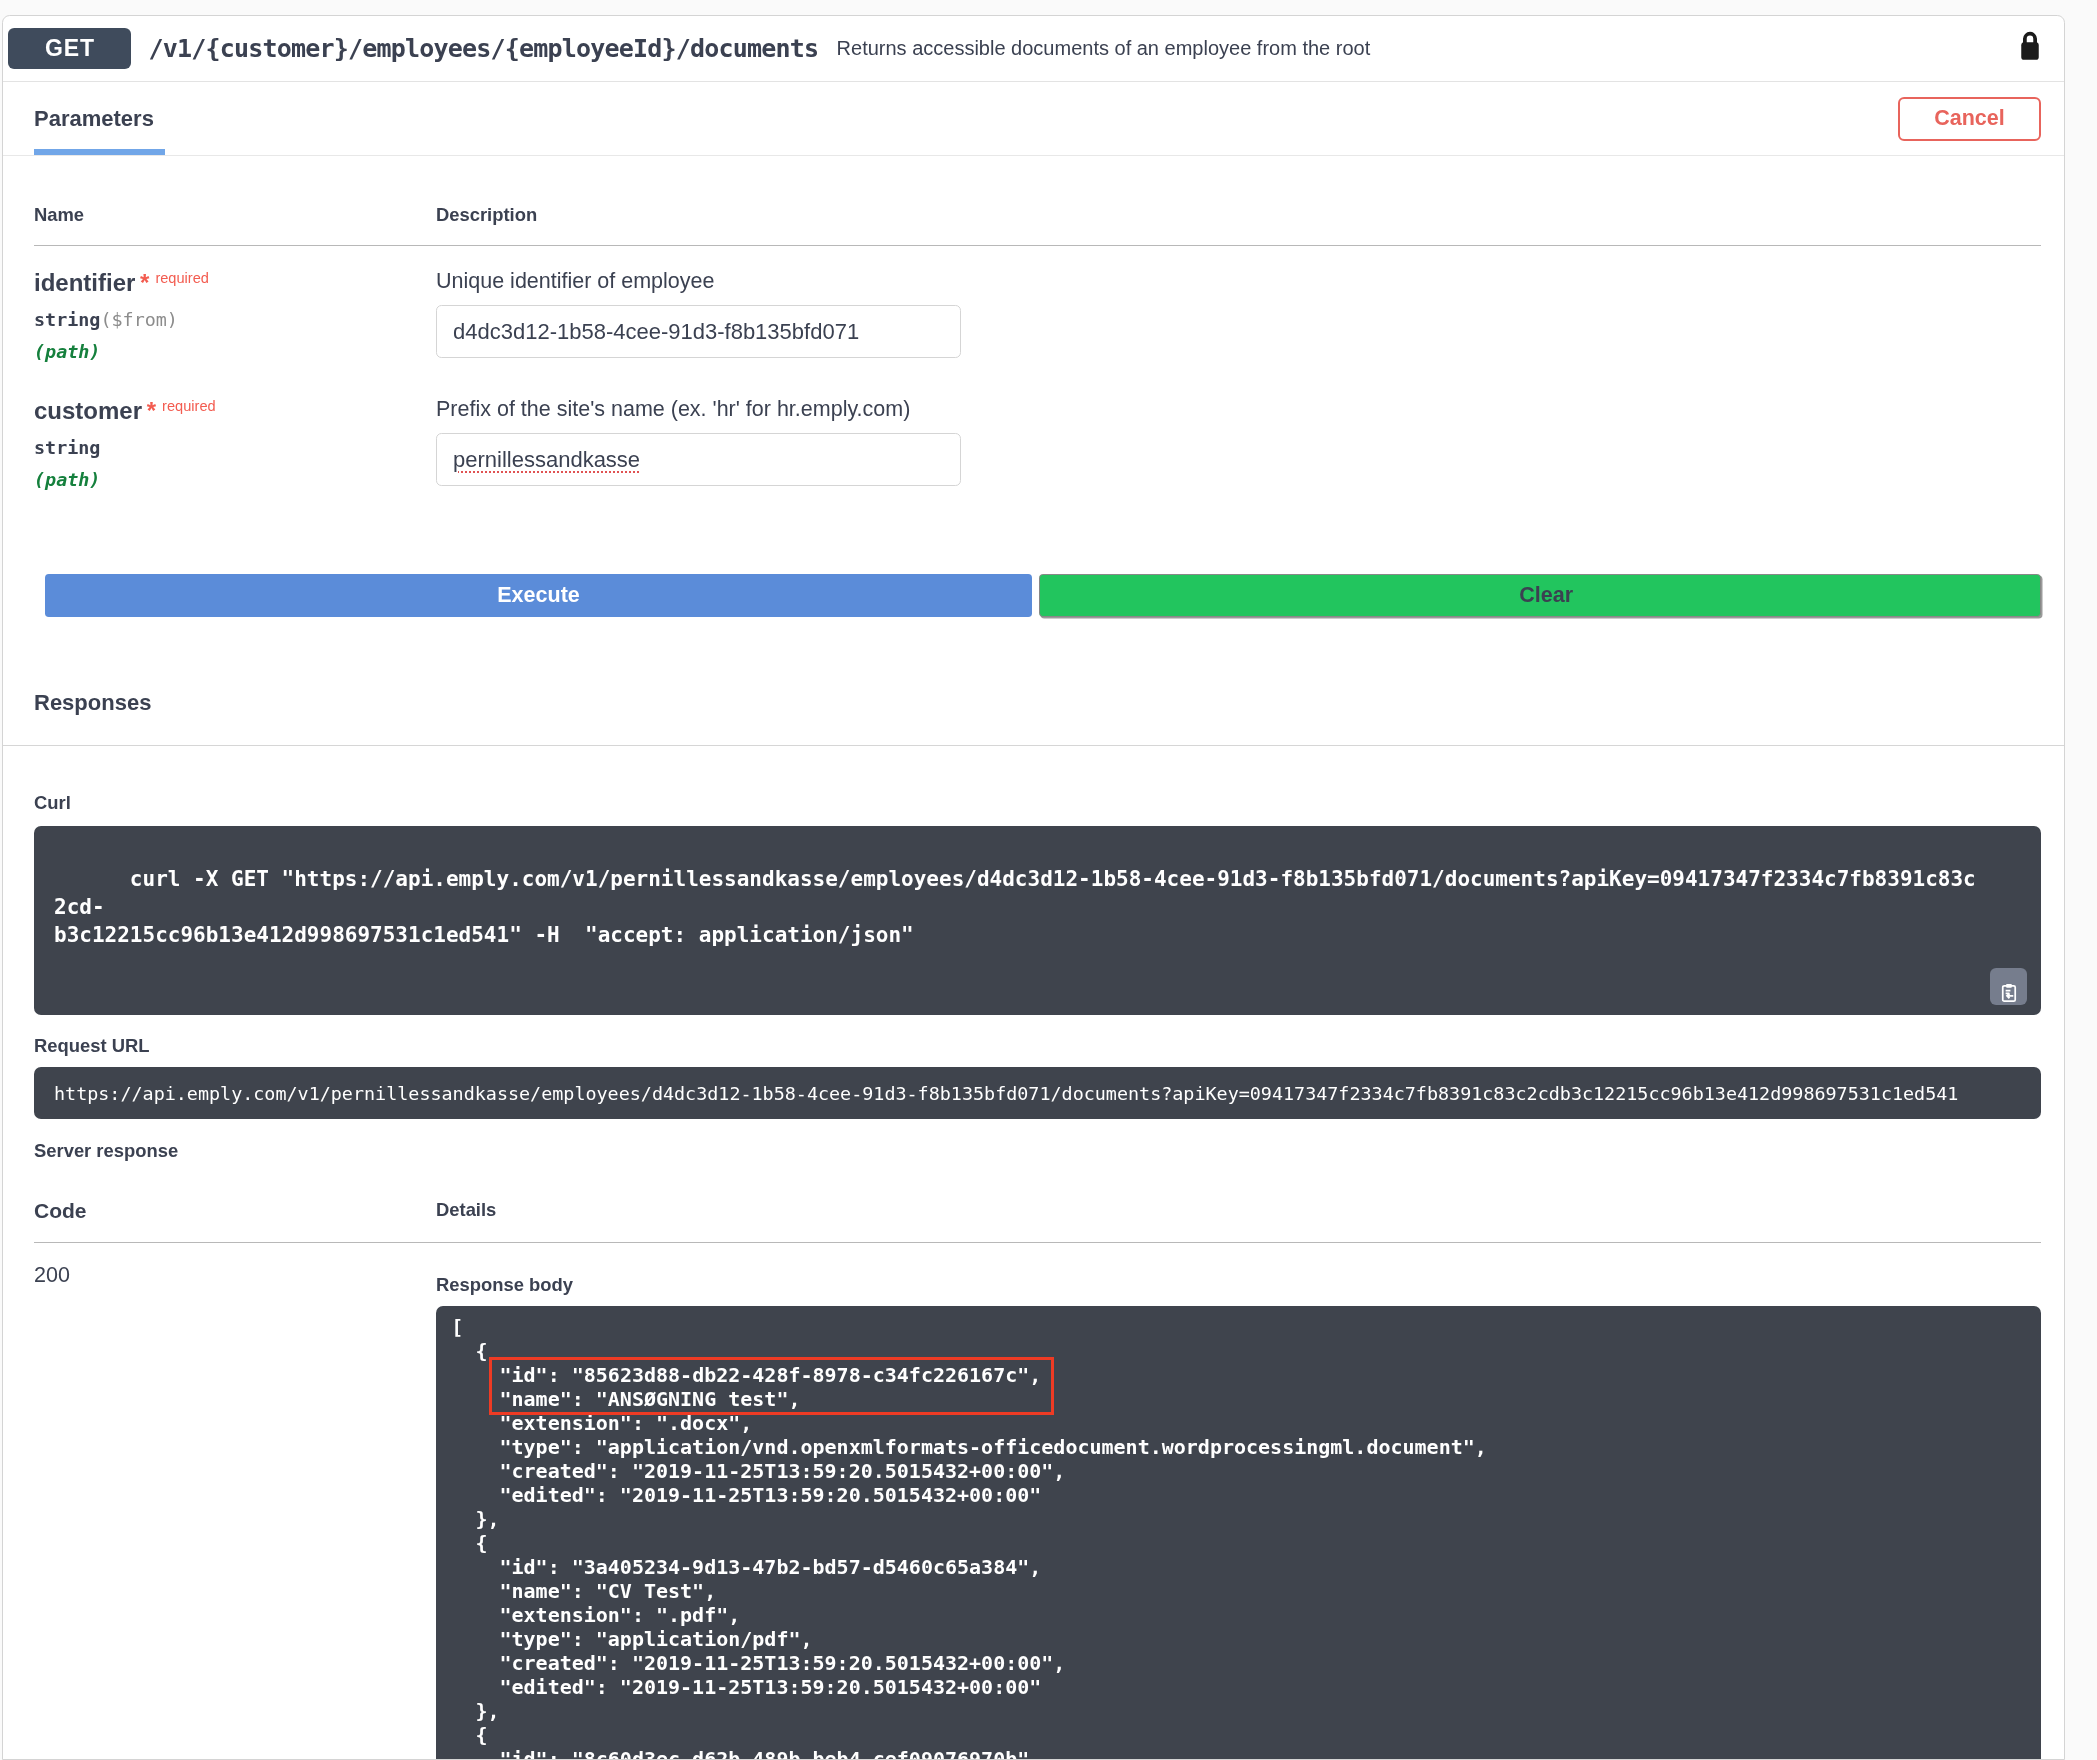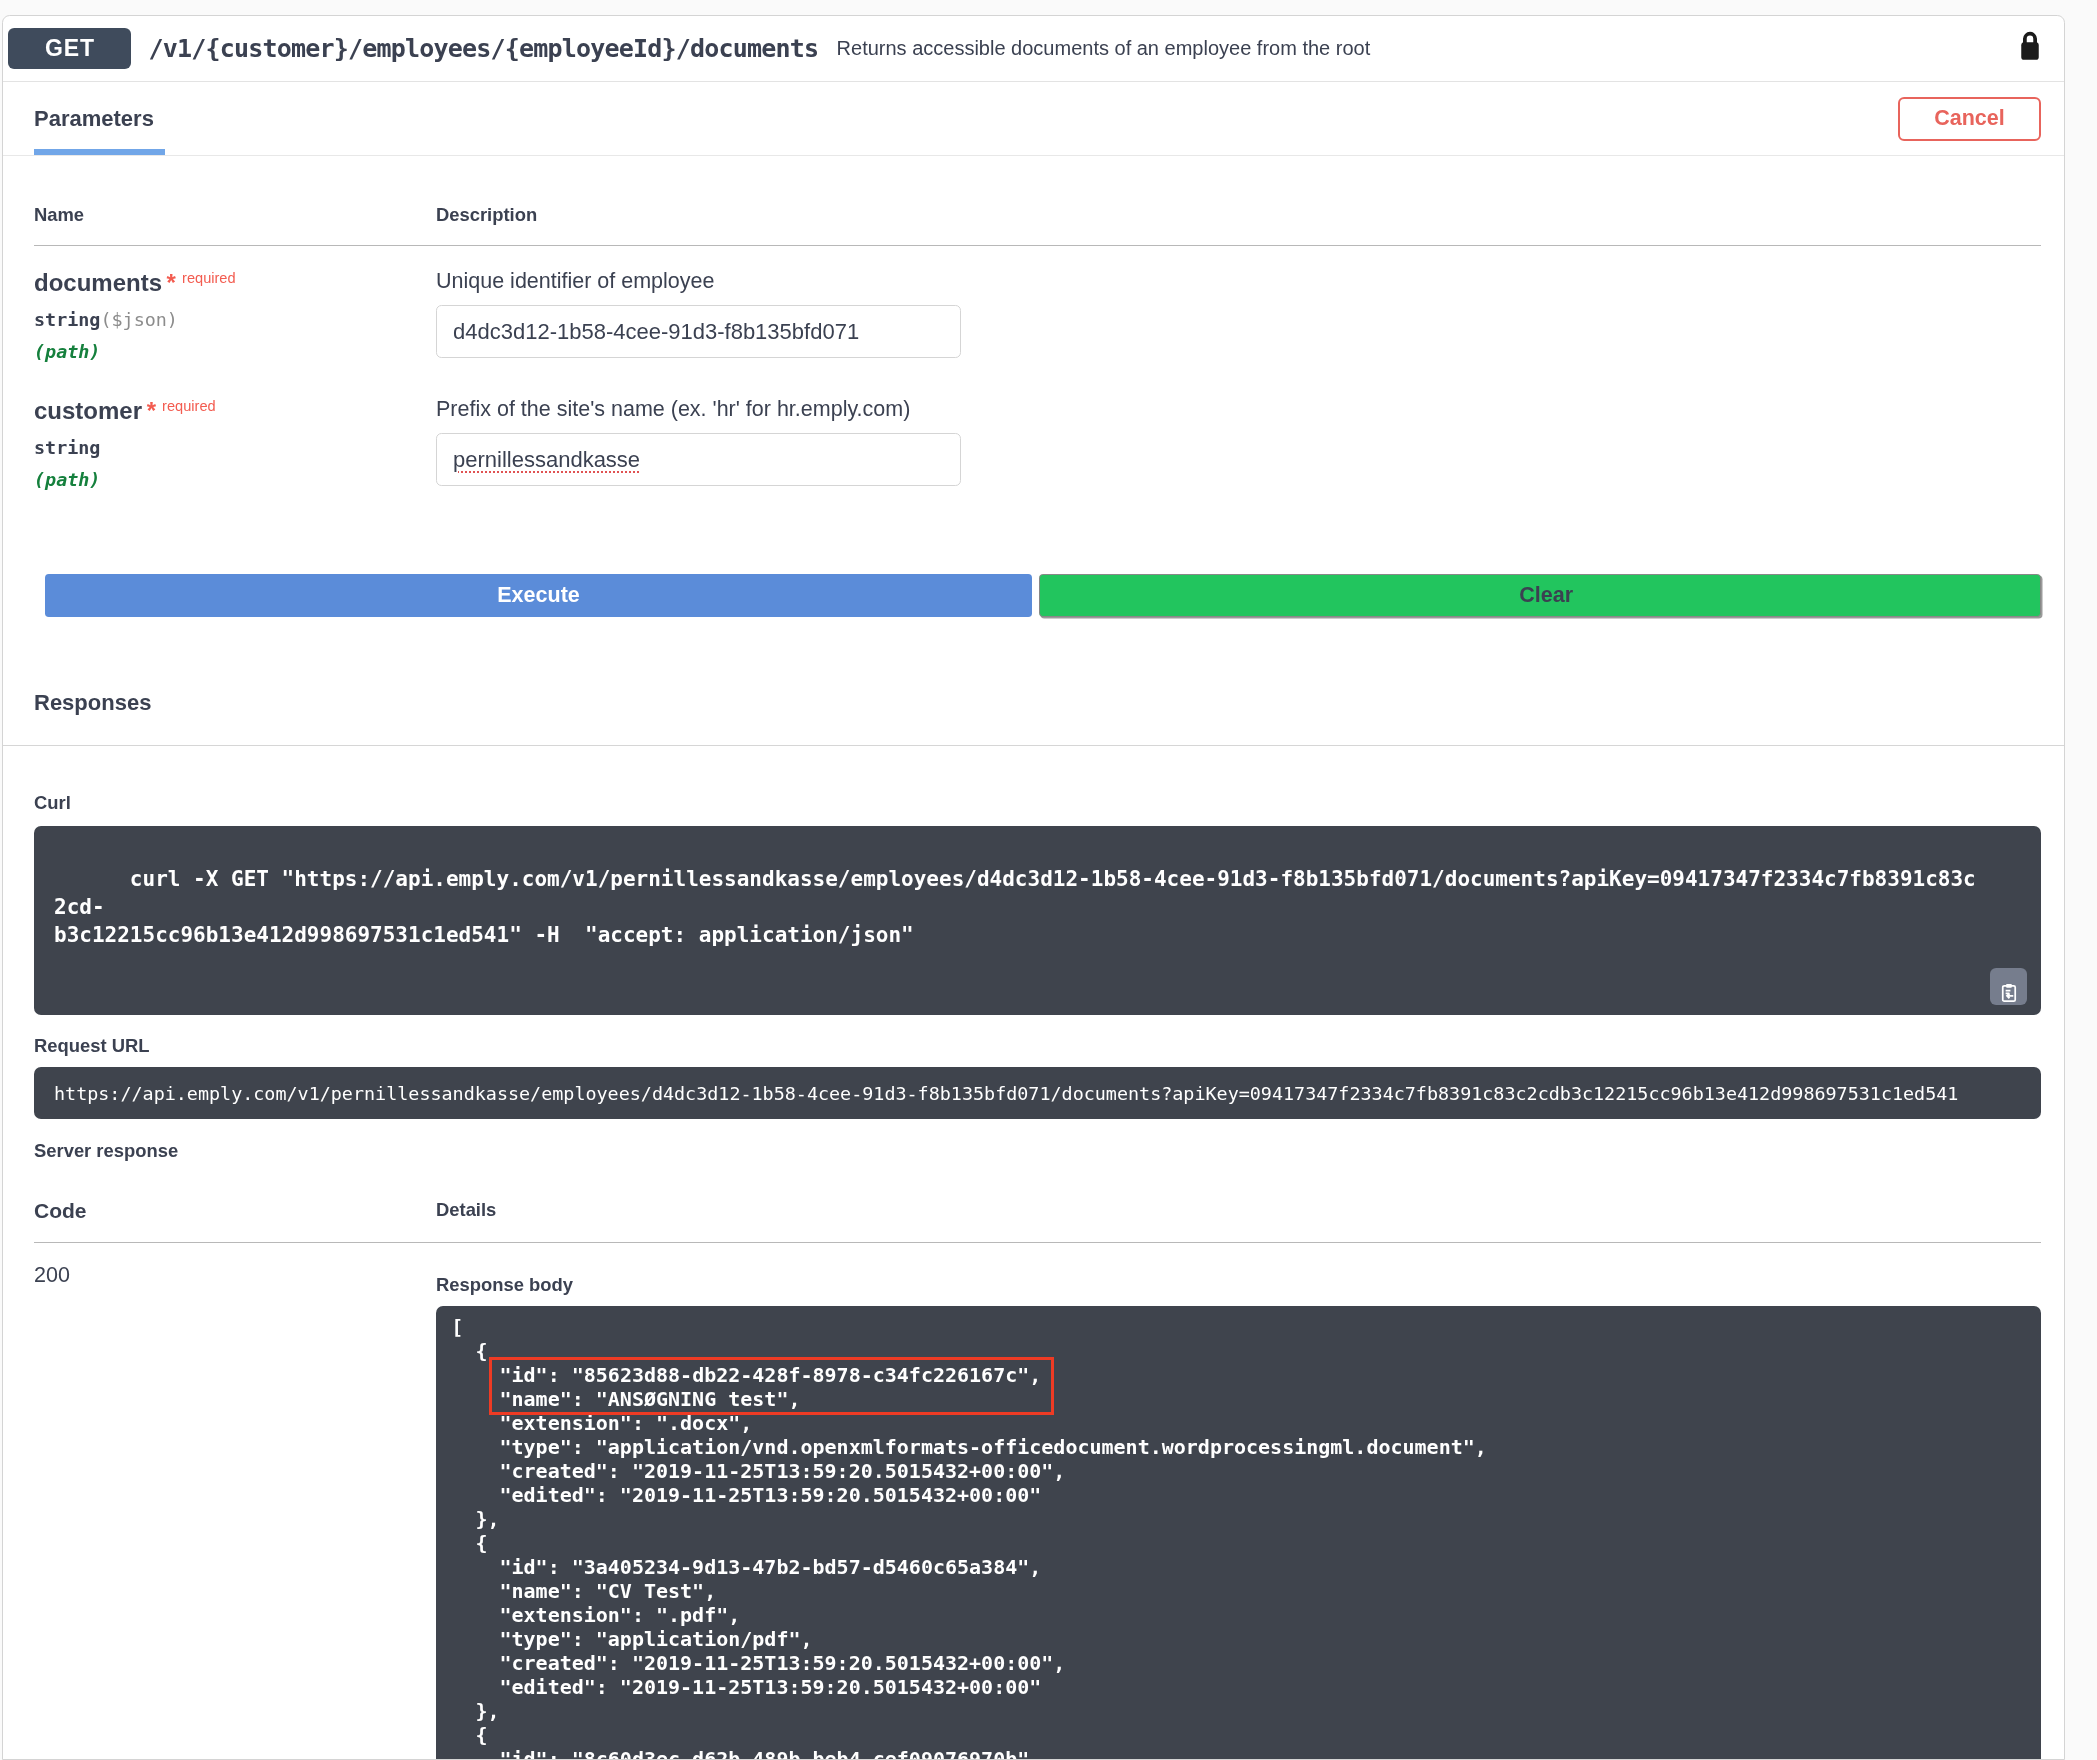--- a/index.html
+++ b/index.html
@@ -124,23 +124,23 @@
 
     <div class="cols">
       <div class="col-name">Name</div>
       <div class="col-desc">Description</div>
     </div>
     <div class="thead-divider"></div>
 
     <div class="param-row">
       <div class="col-name">
         <div>
-          <span class="pname">documents</span><span class="pstar">*</span><span class="preq">required</span>
+          <span class="pname">identifier</span><span class="pstar">*</span><span class="preq">required</span>
         </div>
-        <div class="pmeta"><span>string</span><span class="fmt">($json)</span></div>
+        <div class="pmeta"><span>string</span><span class="fmt">($from)</span></div>
         <div class="ppath">(path)</div>
       </div>
       <div class="col-desc">
         <div class="pdesc">Unique identifier of employee</div>
         <input class="param-input" type="text" value="d4dc3d12-1b58-4cee-91d3-f8b135bfd071" style="">
       </div>
     </div>
 
     <div class="param-row">
       <div class="col-name">

